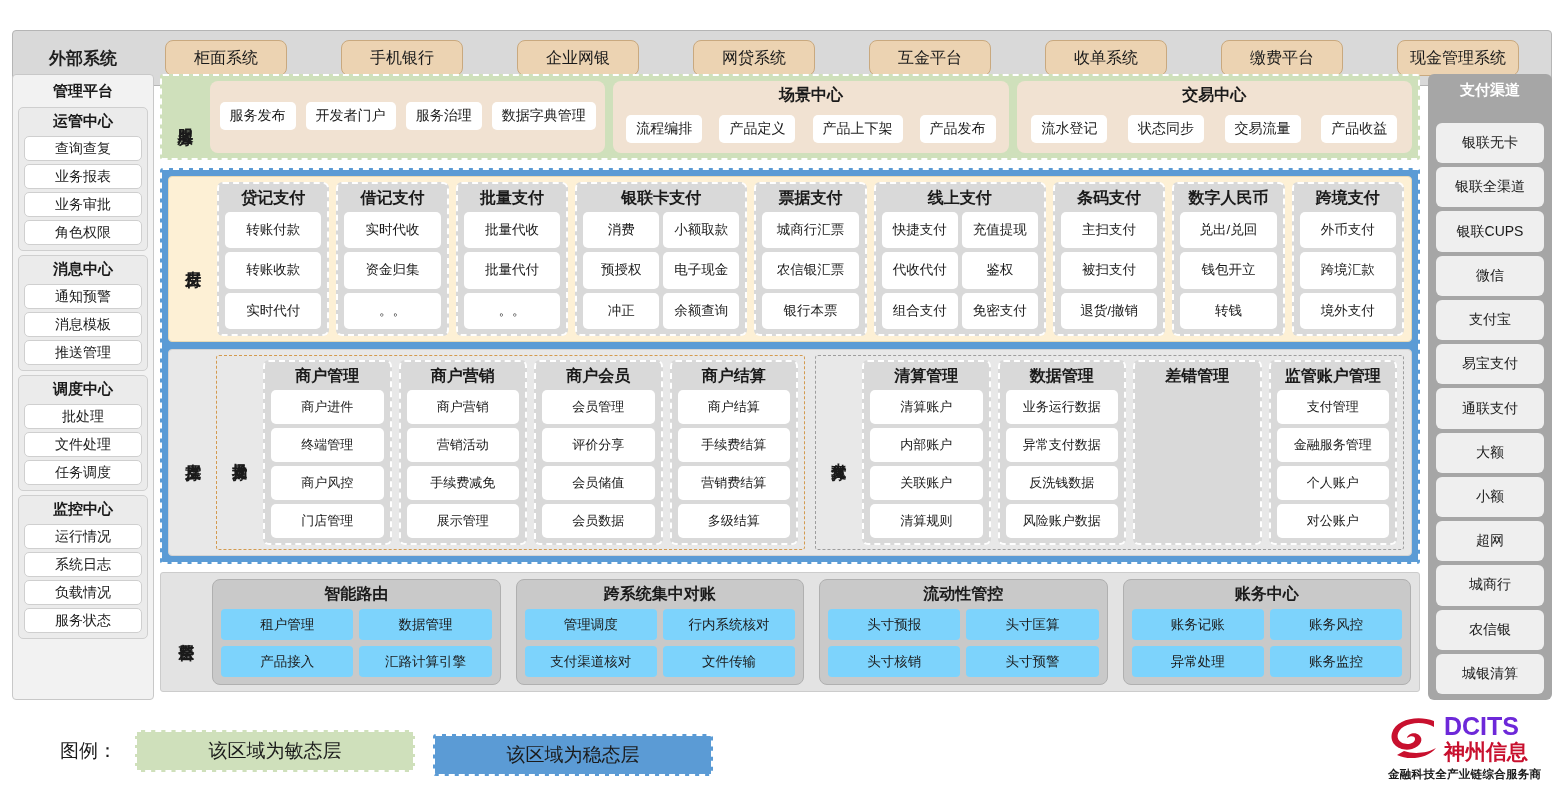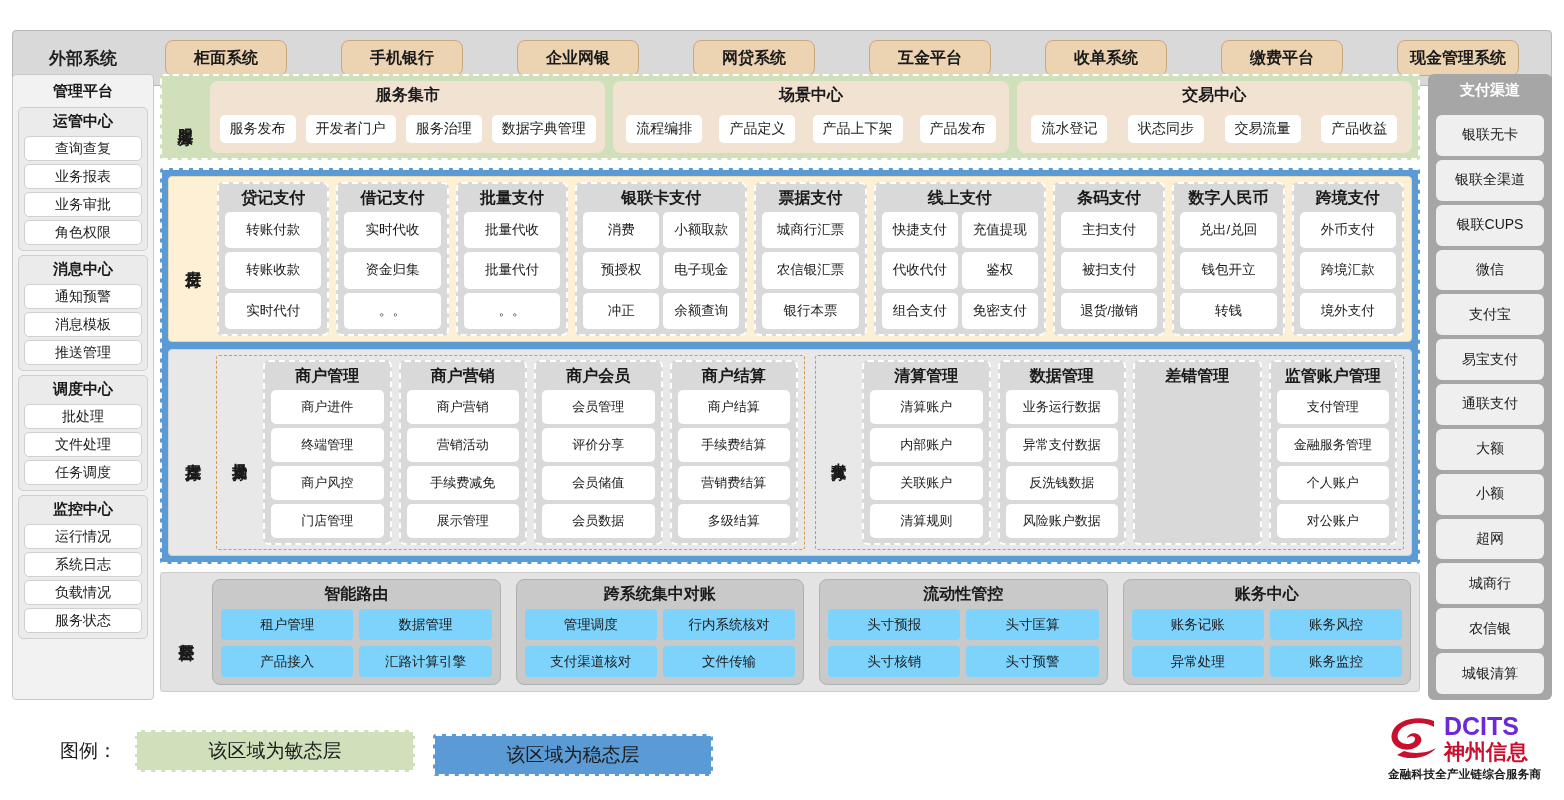--- a/index.html
+++ b/index.html
@@ -12,21 +12,21 @@
   }
   .page{position:relative;width:1564px;height:800px;box-sizing:border-box;}
 
   
   .ext-bar{
     position:absolute;left:12px;top:10px;width:1540px;height:56px;
     background:#d9d9d9;border:1px solid #b5b5b5;border-radius:4px;
     display:flex;align-items:center;box-sizing:border-box;padding:0 10px;margin-top:20px;
   }
   .ext-title{font-size:17px;font-weight:bold;color:#1f1f1f;width:120px;text-align:center;flex:none;}
-  .ext-items{flex:1;display:flex;align-items:flex-end;justify-content:space-around;gap:10px;font-weight:bold;}
+  .ext-items{flex:1;display:flex;align-items:flex-end;justify-content:space-around;gap:10px;}
   .ext-chip{
     background:#ecd3b2;border:1px solid #c9a97f;border-radius:8px;
     height:36px;min-width:122px;padding:0 12px;
     display:flex;align-items:center;justify-content:center;
     font-size:16px;color:#1a1a1a;box-sizing:border-box;
   }
 
   
   .mgmt{
     position:absolute;left:12px;top:74px;width:142px;height:626px;
@@ -142,21 +142,21 @@
   .int-chip{
     background:#7dd3fc;border-radius:4px;
     display:flex;align-items:center;justify-content:center;
     font-size:13.5px;color:#1a1a1a;white-space:nowrap;
   }
 
   
   .chan{
     position:absolute;left:1428px;top:74px;width:124px;height:626px;
     background:#a6a6a6;border-radius:6px;box-sizing:border-box;
-    padding:4px 8px 6px;display:flex;flex-direction:column;gap:12px;
+    padding:4px 8px 6px;display:flex;flex-direction:column;gap:20px;
   }
   .chan-title{font-size:15px;font-weight:bold;color:#ffffff;text-align:center;padding:3px 0 3px;}
   .chan-item{
     background:#efefef;border-radius:6px;flex:1;
     display:flex;align-items:center;justify-content:center;
     font-size:14px;color:#1a1a1a;white-space:nowrap;
   }
 
   
   .legend{position:absolute;left:60px;top:726px;display:flex;align-items:center;gap:18px;}
@@ -227,21 +227,20 @@
         </div>
       </div>
   </div>
 
   <div class="center">
 
     <div class="svc-layer">
       <div class="vlabel">服务层</div>
       <div style="flex:1;display:flex;gap:8px;" id="svc-cards">
           <div class="svc-card">
-            <div class="svc-card-title">服务集市</div>
             <div class="svc-card-items">
               <div class="svc-chip">服务发布</div>
               <div class="svc-chip">开发者门户</div>
               <div class="svc-chip">服务治理</div>
               <div class="svc-chip">数据字典管理</div>
             </div>
           </div>
           <div class="svc-card">
             <div class="svc-card-title">场景中心</div>
             <div class="svc-card-items">

